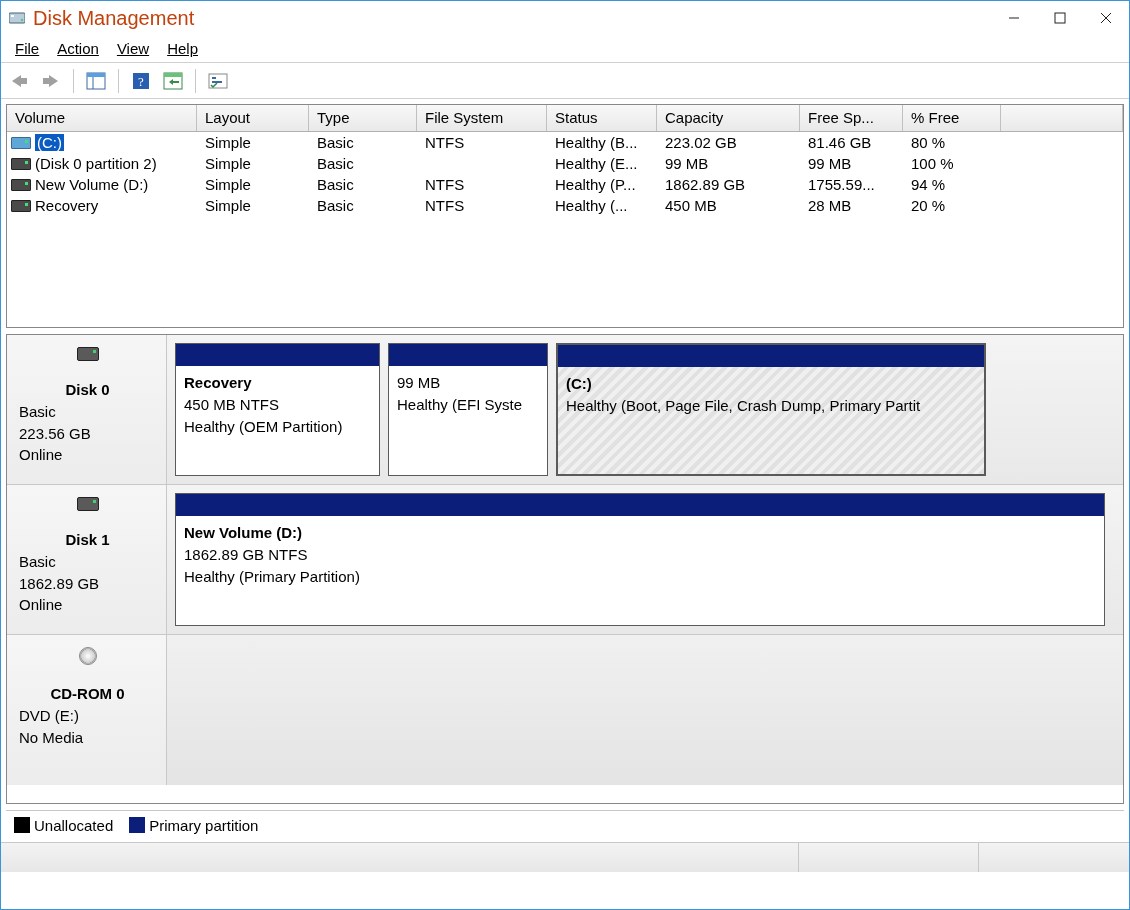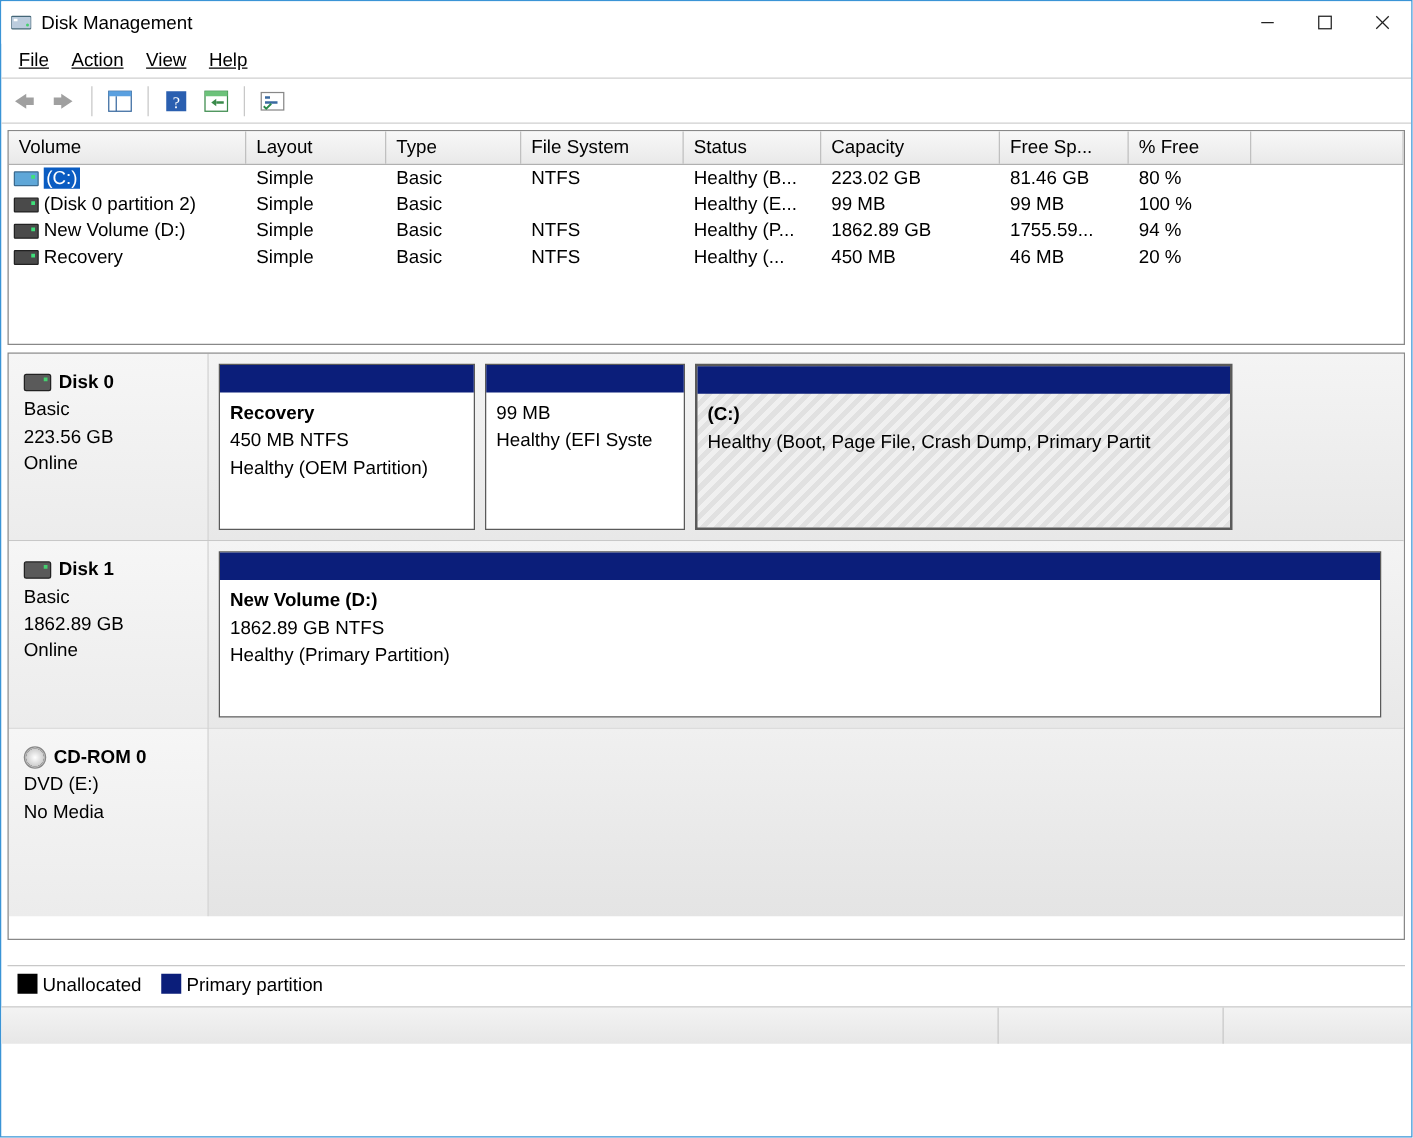--- a/index.html
+++ b/index.html
@@ -20,21 +20,21 @@
     height: 34px;
     display: flex;
     align-items: center;
     padding: 0 0 0 8px;
     background: #fff;
   }
   .titlebar .app-icon {
     width: 16px; height: 16px;
     margin-right: 8px;
   }
-  .titlebar .title { flex: 1; font-size: 15px; color:#000000; }
+  .titlebar .title { flex: 1; font-size: 20px; color:#c2410c; }
   .win-controls { display: flex; }
   .win-btn {
     width: 46px; height: 32px;
     display: flex; align-items: center; justify-content: center;
     font-size: 13px;
   }
   .win-btn svg { stroke: #222; stroke-width: 1; fill: none; }
 
   
   .menubar {
@@ -73,21 +73,21 @@
   
   .wrap {
     padding: 5px 5px 0 5px;
   }
   .pane-border {
     border: 1px solid #888;
     background: #fff;
   }
 
   
-  .vol-pane { height: 172px; overflow: hidden; }
+  .vol-pane { height: 224px; overflow: hidden; }
   .vol-header {
     display: grid;
     grid-template-columns: 190px 112px 108px 130px 110px 143px 103px 98px 1fr;
     background: linear-gradient(#f8f8f8, #e9e9e9);
     border-bottom: 1px solid #b0b0b0;
   }
   .vol-header .hcell {
     padding: 4px 8px 5px 8px;
     border-right: 1px solid #c0c0c0;
     font-size: 15px;
@@ -141,21 +141,21 @@
   }
   .disk-row:last-child { border-bottom: none; justify-content: flex-end; }
   .disk-label {
     width: 160px;
     padding: 12px 10px 10px 12px;
     border-right: 1px solid #c8c8c8;
     background: linear-gradient(#f6f6f6,#ececec);
     font-size: 15px;
     line-height: 1.45;
   }
-  .disk-label .disk-name { font-weight: 700; display:flex; align-items:center; gap:6px;}
+  .disk-label .disk-name { font-weight: 700; display:flex; align-items:center; gap:18px;flex-direction:column;}
   .disk-icon {
     width: 22px; height: 14px; background:#5a5a5a; border:1px solid #222; border-radius:2px; position:relative; flex:0 0 auto;
   }
   .disk-icon .light{position:absolute;right:2px;top:2px;width:3px;height:3px;background:#45d06f;}
   .cd-icon {
     width: 18px; height: 18px; border-radius: 50%; background: radial-gradient(#fff,#cfcfcf 60%,#999 62%,#cfcfcf 70%); border:1px solid #888; flex:0 0 auto;
   }
   .disk-parts {
     flex: 1;
     padding: 8px 8px 8px 8px;
@@ -184,21 +184,21 @@
   }
   .part .part-name { font-weight: 700; }
   .part.selected {
     border: 2px solid #5a5a5a;
     background: repeating-linear-gradient(135deg,#f0f0f0 0 4px,#e1e1e1 4px 8px);
   }
   .part.selected .part-body { background: transparent; }
 
   
   .legend {
-    margin-top: 20px;
+    margin-top: 6px;
     border-top: 1px solid #c8c8c8;
     padding: 6px 8px 6px 8px;
     display: flex; align-items: center; gap: 16px;
     font-size: 15px;
   }
   .legend .swatch {
     width: 16px; height: 16px; display:inline-block; margin-right:4px; vertical-align:-2px;
   }
   .sw-black { background:#000; }
   .sw-navy { background:#0b1e7a; }
@@ -370,21 +370,21 @@
           <span class="drive-icon dark">
             <span class="light"></span>
           </span>
           <span>Recovery</span>
         </div>
       <div class="cell">Simple</div>
       <div class="cell">Basic</div>
       <div class="cell">NTFS</div>
       <div class="cell">Healthy (...</div>
       <div class="cell">450 MB</div>
-      <div class="cell">46 MB</div>
+      <div class="cell">28 MB</div>
       <div class="cell">20 %</div>
       <div class="cell"></div>
     </div>
   </div>
 
   <div class="pane-border graph-pane">
 
     <div class="disk-row">
       <div class="disk-label">
         <div class="disk-name">

